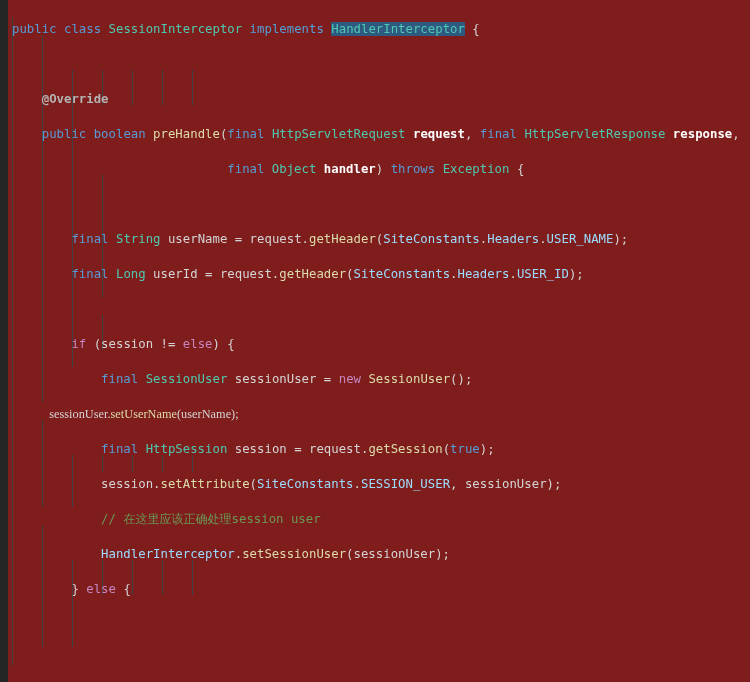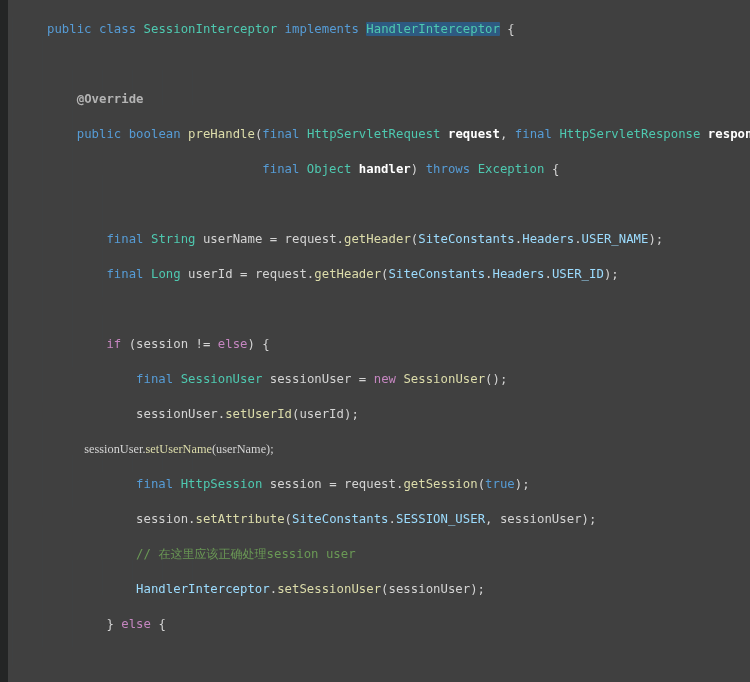--- a/index.html
+++ b/index.html
@@ -62,21 +62,21 @@
   .cm    { color: #6a9955; }              
   .ann   { color: #b4b4b4; font-weight: bold; }              
   .pm    { color: #ffffff; font-weight: bold; }  
   .pn    { color: #d4d4d4; }              
   .sel   { background: #2e5a82; border-radius: 1px; }
   .cjk   { font-family: "DejaVu Sans", sans-serif; font-size: 12px; }
 </style>
 </head>
 <body>
 
-<div id="editor" style="background: #404040; padding-left: 35px;">
+<div id="editor" style="background: #7f1d1d;">
 
   <div id="gutter-strip" style="background: rgb(36, 37, 37);"></div>
 
   <div class="guide" style="left: 12px; top: 17px; height: 648px; background: rgb(63, 65, 66);"></div>
   <div class="guide" style="left: 42px; top: 35px; height: 367px; background: rgb(63, 65, 66);"></div>
   <div class="guide" style="left: 72px; top: 70px; height: 35px; background: rgb(63, 65, 66);"></div>
   <div class="guide" style="left: 102px; top: 70px; height: 35px; background: rgb(63, 65, 66);"></div>
   <div class="guide" style="left: 132px; top: 70px; height: 35px; background: rgb(63, 65, 66);"></div>
   <div class="guide" style="left: 162px; top: 70px; height: 35px; background: rgb(63, 65, 66);"></div>
   <div class="guide" style="left: 192px; top: 70px; height: 35px; background: rgb(63, 65, 66);"></div>
@@ -103,21 +103,20 @@
 <span class="ln" style="height: 17.48px;"> </span>
 <span class="ln" style="height: 17.48px;">    <span class="ann" style="color: rgb(180, 180, 180);">@Override</span></span>
 <span class="ln" style="height: 17.48px;">    <span class="kw" style="color: rgb(86, 156, 214);">public</span> <span class="kw" style="color: rgb(86, 156, 214);">boolean</span> <span class="fn" style="color: rgb(220, 220, 170);">preHandle</span><span class="pn" style="color: rgb(212, 212, 212);">(</span><span class="kw" style="color: rgb(86, 156, 214);">final</span> <span class="typ" style="color: rgb(78, 201, 176);">HttpServletRequest</span> <span class="pm" style="color: rgb(255, 255, 255);">request</span><span class="pn" style="color: rgb(212, 212, 212);">,</span> <span class="kw" style="color: rgb(86, 156, 214);">final</span> <span class="typ" style="color: rgb(78, 201, 176);">HttpServletResponse</span> <span class="pm" style="color: rgb(255, 255, 255);">response</span><span class="pn" style="color: rgb(212, 212, 212);">,</span></span>
 <span class="ln" style="height: 17.48px;">                             <span class="kw" style="color: rgb(86, 156, 214);">final</span> <span class="typ" style="color: rgb(78, 201, 176);">Object</span> <span class="pm" style="color: rgb(255, 255, 255);">handler</span><span class="pn" style="color: rgb(212, 212, 212);">)</span> <span class="kw" style="color: rgb(86, 156, 214);">throws</span> <span class="typ" style="color: rgb(78, 201, 176);">Exception</span> <span class="pn" style="color: rgb(212, 212, 212);">{</span></span>
 <span class="ln" style="height: 17.48px;"> </span>
 <span class="ln" style="height: 17.48px;">        <span class="kw" style="color: rgb(86, 156, 214);">final</span> <span class="typ" style="color: rgb(78, 201, 176);">String</span> <span class="pn" style="color: rgb(212, 212, 212);">userName = </span><span class="pn" style="color: rgb(212, 212, 212);">request.</span><span class="fn" style="color: rgb(220, 220, 170);">getHeader</span><span class="pn" style="color: rgb(212, 212, 212);">(</span><span class="var" style="color: rgb(156, 220, 254);">SiteConstants</span><span class="pn" style="color: rgb(212, 212, 212);">.</span><span class="var" style="color: rgb(156, 220, 254);">Headers</span><span class="pn" style="color: rgb(212, 212, 212);">.</span><span class="var" style="color: rgb(156, 220, 254);">USER_NAME</span><span class="pn" style="color: rgb(212, 212, 212);">);</span></span>
 <span class="ln" style="height: 17.48px;">        <span class="kw" style="color: rgb(86, 156, 214);">final</span> <span class="typ" style="color: rgb(78, 201, 176);">Long</span> <span class="pn" style="color: rgb(212, 212, 212);">userId = </span><span class="pn" style="color: rgb(212, 212, 212);">request.</span><span class="fn" style="color: rgb(220, 220, 170);">getHeader</span><span class="pn" style="color: rgb(212, 212, 212);">(</span><span class="var" style="color: rgb(156, 220, 254);">SiteConstants</span><span class="pn" style="color: rgb(212, 212, 212);">.</span><span class="var" style="color: rgb(156, 220, 254);">Headers</span><span class="pn" style="color: rgb(212, 212, 212);">.</span><span class="var" style="color: rgb(156, 220, 254);">USER_ID</span><span class="pn" style="color: rgb(212, 212, 212);">);</span></span>
 <span class="ln" style="height: 17.48px;"> </span>
 <span class="ln" style="height: 17.48px;">        <span class="kwp" style="color: rgb(197, 134, 192);">if</span> <span class="pn" style="color: rgb(212, 212, 212);">(session != </span><span class="kwp" style="color: rgb(197, 134, 192);">else</span><span class="pn" style="color: rgb(212, 212, 212);">) {</span></span>
 <span class="ln" style="height: 17.48px;">            <span class="kw" style="color: rgb(86, 156, 214);">final</span> <span class="typ" style="color: rgb(78, 201, 176);">SessionUser</span> <span class="pn" style="color: rgb(212, 212, 212);">sessionUser = </span><span class="kwp" style="color: rgb(197, 134, 192);">new</span> <span class="fn" style="color: rgb(220, 220, 170);">SessionUser</span><span class="pn" style="color: rgb(212, 212, 212);">();</span></span>
-<span class="ln" style="height: 17.48px;">            <span class="pn" style="color: rgb(212, 212, 212);">sessionUser.</span><span class="fn" style="color: rgb(220, 220, 170);">setUserId</span><span class="pn" style="color: rgb(212, 212, 212);">(userId);</span></span>
 <span class="ln" style="height: 17.48px; font-family: Liberation Serif, serif;">            <span class="pn" style="color: rgb(212, 212, 212);">sessionUser.</span><span class="fn" style="color: rgb(220, 220, 170);">setUserName</span><span class="pn" style="color: rgb(212, 212, 212);">(userName);</span></span>
 <span class="ln" style="height: 17.48px;">            <span class="kw" style="color: rgb(86, 156, 214);">final</span> <span class="typ" style="color: rgb(78, 201, 176);">HttpSession</span> <span class="pn" style="color: rgb(212, 212, 212);">session = </span><span class="pn" style="color: rgb(212, 212, 212);">request.</span><span class="fn" style="color: rgb(220, 220, 170);">getSession</span><span class="pn" style="color: rgb(212, 212, 212);">(</span><span class="kw" style="color: rgb(86, 156, 214);">true</span><span class="pn" style="color: rgb(212, 212, 212);">);</span></span>
 <span class="ln" style="height: 17.48px;">            <span class="pn" style="color: rgb(212, 212, 212);">session.</span><span class="fn" style="color: rgb(220, 220, 170);">setAttribute</span><span class="pn" style="color: rgb(212, 212, 212);">(</span><span class="var" style="color: rgb(156, 220, 254);">SiteConstants</span><span class="pn" style="color: rgb(212, 212, 212);">.</span><span class="var" style="color: rgb(156, 220, 254);">SESSION_USER</span><span class="pn" style="color: rgb(212, 212, 212);">, sessionUser);</span></span>
 <span class="ln" style="height: 17.48px;">            <span class="cm" style="color: rgb(106, 153, 85);">// <span class="cjk">在这里应该正确处理</span>session user</span></span>
 <span class="ln" style="height: 17.48px;">            <span class="var" style="color: rgb(156, 220, 254);">HandlerInterceptor</span><span class="pn" style="color: rgb(212, 212, 212);">.</span><span class="fn" style="color: rgb(220, 220, 170);">setSessionUser</span><span class="pn" style="color: rgb(212, 212, 212);">(sessionUser);</span></span>
 <span class="ln" style="height: 17.48px;">        <span class="pn" style="color: rgb(212, 212, 212);">}</span> <span class="kwp" style="color: rgb(197, 134, 192); margin-top: 19px;">else</span> <span class="pn" style="color: rgb(212, 212, 212);">{</span></span>
 
 
 
 

